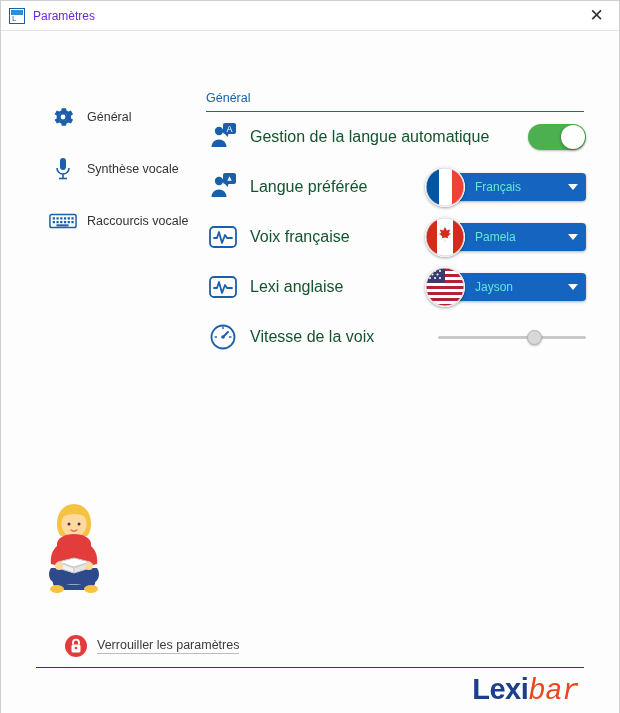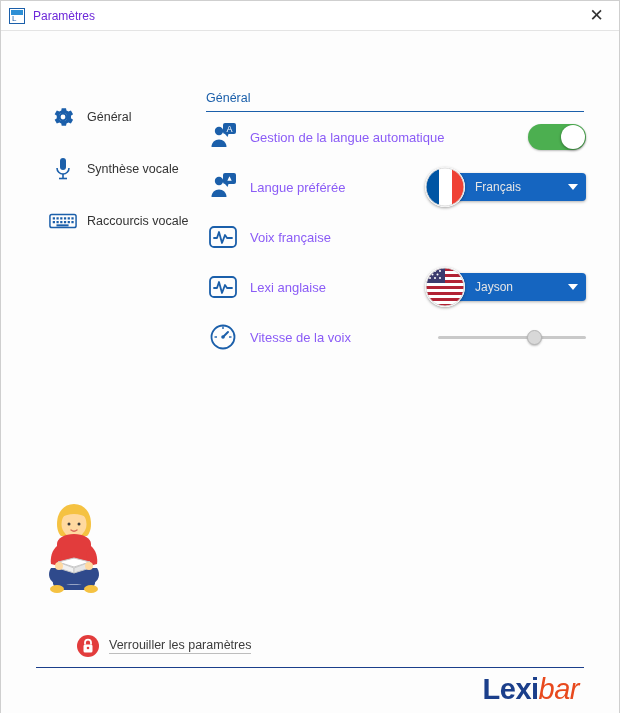--- a/index.html
+++ b/index.html
@@ -97,22 +97,22 @@
     position: relative;
   }
   .row .r-ico {
     width: 34px; height: 34px;
     margin-right: 10px;
     flex: none;
     display: flex; align-items: center; justify-content: center;
     color: #1b5faa;
   }
   .row .r-label {
-    font-size: 13px;
-    color: #8b5cf6;
+    font-size: 16px;
+    color: #14532d;
     white-space: nowrap;
   }
   .row .r-control {
     position: absolute;
     right: 0;
     top: 50%;
     transform: translateY(-50%);
   }
 
   
@@ -130,21 +130,21 @@
     border-radius: 12px;
     background: #ffffff;
     box-shadow: 0 1px 3px rgba(0,0,0,.4);
   }
 
   
   .dropdown {
     width: 155px; height: 28px;
     background: #1565c0;
     border-radius: 4px;
-    color: #e5e5e5;
+    color: #5eead4;
     font-size: 12px;
     display: flex;
     align-items: center;
     box-shadow: 0 1px 3px rgba(0,0,0,.3);
     position: relative;
     padding-left: 44px;
   }
   .dropdown .flag {
     position: absolute;
     left: -6px; top: -6px;
@@ -191,21 +191,21 @@
   
   .mascot {
     position: absolute;
     left: 38px; top: 465px;
     width: 70px; height: 110px;
   }
 
   
   .lock-row {
     position: absolute;
-    left: 74px; top: 602px;
+    left: 62px; top: 602px;
     display: flex;
     align-items: center;
     justify-content: flex-end;
   }
   .lock-row .lock-ico {
     width: 26px; height: 26px;
     margin-right: 8px;
   }
   .lock-row .lock-label {
     font-size: 12.5px;
@@ -227,21 +227,21 @@
     right: 40px; top: 642px;
     font-size: 29px;
     font-weight: bold;
     color: #1b3f8b;
     letter-spacing: -0.5px;
   }
   .logo .bar {
     color: #e8491d;
     font-style: italic;
     font-weight: normal;
-    font-family: Liberation Sans, sans-serif;
+    font-family: Liberation Mono, monospace;
   }
 </style>
 </head>
 <body>
 
 <div class="window">
 
   <div class="titlebar">
     <span class="app-icon">
       <svg width="16" height="16" viewBox="0 0 16 16">
@@ -366,20 +366,41 @@
       </div>
 
       <div class="row">
         <span class="r-ico">
           <svg width="30" height="26" viewBox="0 0 30 26">
             <rect x="2" y="3" width="26" height="20" rx="4" fill="none" stroke="#1b5faa" stroke-width="1.8"></rect>
             <polyline points="6,14 9,14 11,8 14,19 17,11 19,14 24,14" fill="none" stroke="#1b5faa" stroke-width="1.8" stroke-linejoin="round" stroke-linecap="round"></polyline>
           </svg>
         </span>
         <span class="r-label">Voix française</span>
+        <div class="r-control">
+          <div class="dropdown">
+            <span class="flag">
+              <svg width="40" height="40" viewBox="0 0 40 40">
+                <circle cx="20" cy="20" r="20" fill="#fff"></circle>
+                <clipPath id="cc">
+                    <circle cx="20" cy="20" r="19"></circle>
+                  </clipPath>
+                <g clip-path="url(#cc)">
+                  <rect x="1" y="1" width="11" height="38" fill="#d52b1e"></rect>
+                  <rect x="12" y="1" width="16" height="38" fill="#ffffff"></rect>
+                  <rect x="28" y="1" width="12" height="38" fill="#d52b1e"></rect>
+                  <path d="M20 10l1.8 3.6 3.4-1.2-1.4 3.8 2.2.4-3.4 3 .7 1.6-3.3-.6.2 4h-.4l.2-4-3.3.6.7-1.6-3.4-3 2.2-.4-1.4-3.8 3.4 1.2z" fill="#d52b1e"></path>
+                </g>
+                <circle cx="20" cy="20" r="19" fill="none" stroke="#dadada"></circle>
+              </svg>
+            </span>
+            <span class="dd-text">Pamela</span>
+            <span class="caret"></span>
+          </div>
+        </div>
       </div>
 
       <div class="row">
         <span class="r-ico">
           <svg width="30" height="26" viewBox="0 0 30 26">
             <rect x="2" y="3" width="26" height="20" rx="4" fill="none" stroke="#1b5faa" stroke-width="1.8"></rect>
             <polyline points="6,14 9,14 11,8 14,19 17,11 19,14 24,14" fill="none" stroke="#1b5faa" stroke-width="1.8" stroke-linejoin="round" stroke-linecap="round"></polyline>
           </svg>
         </span>
         <span class="r-label">Lexi anglaise</span>

